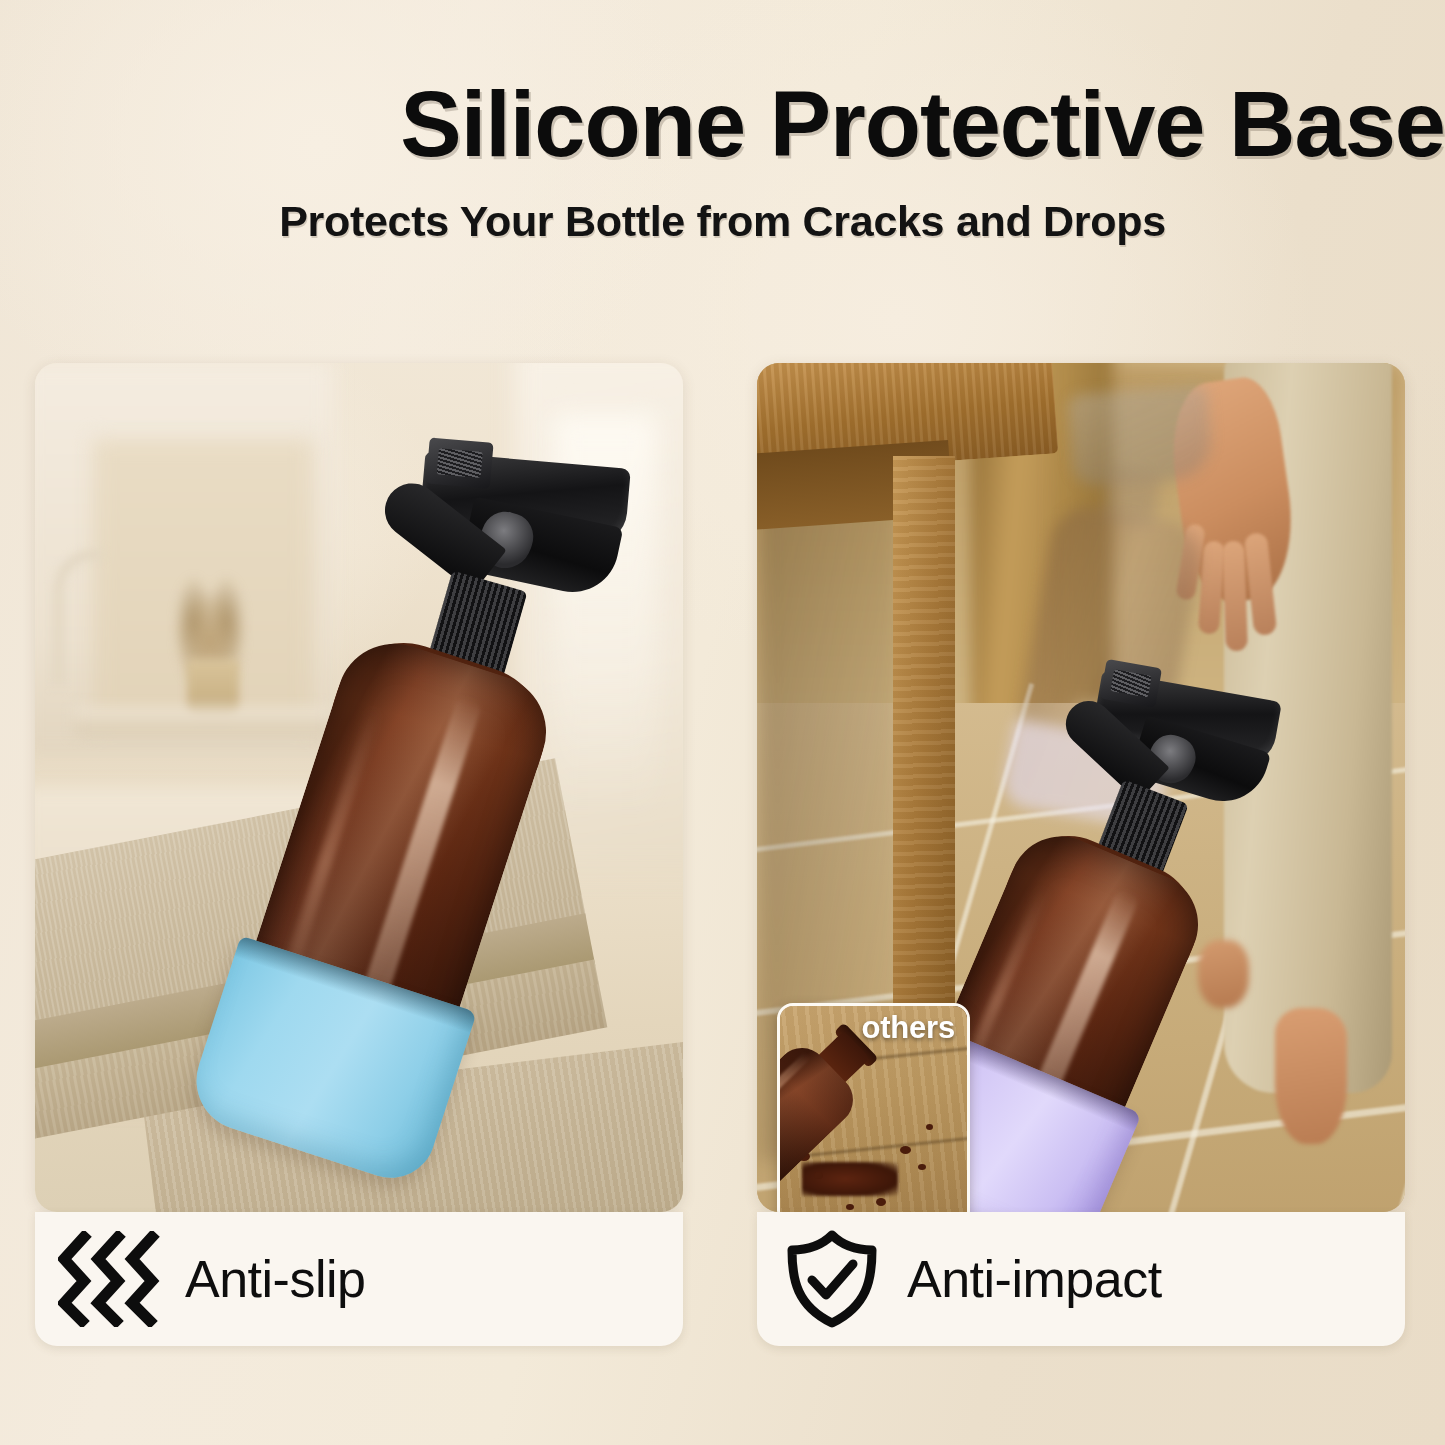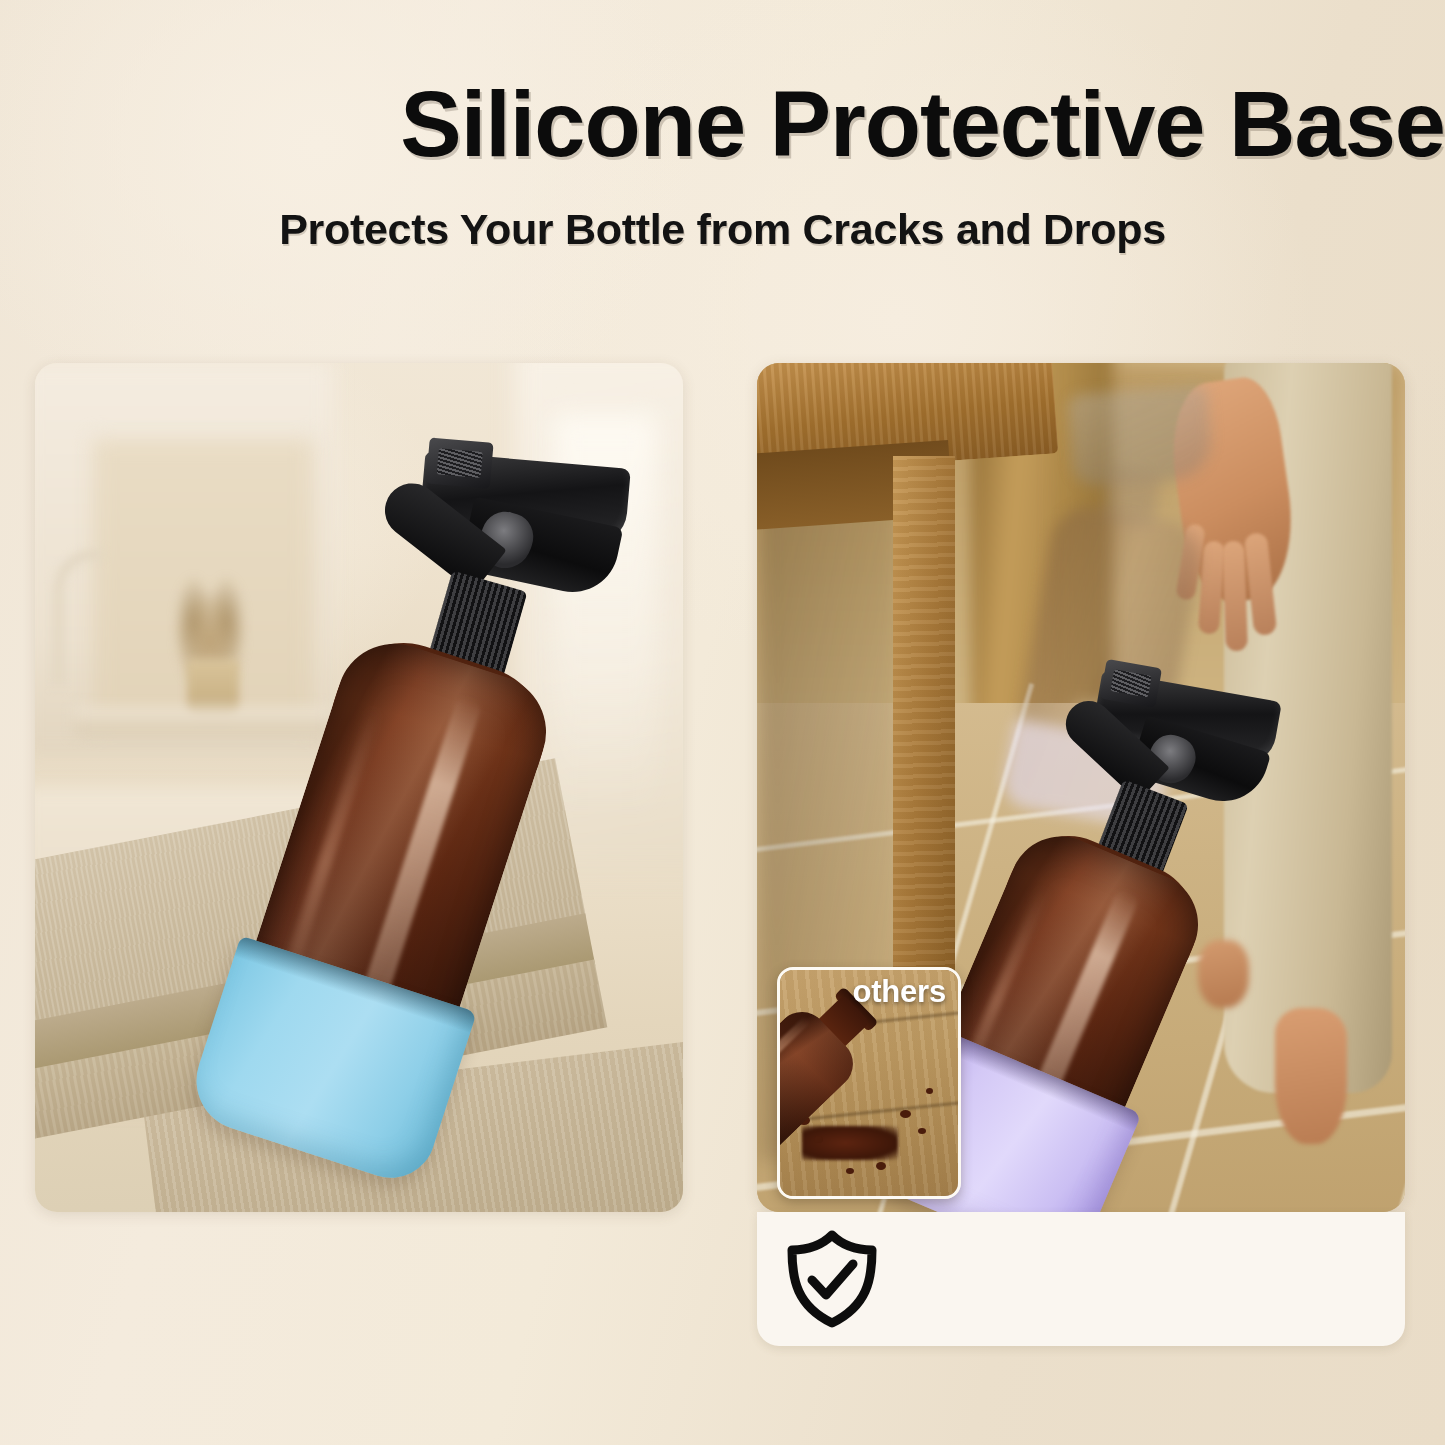--- a/index.html
+++ b/index.html
@@ -17,21 +17,21 @@
       linear-gradient(105deg,#f0e6d6 0%,#f4ebdd 26%,#f3ead9 48%,#ebdfcb 74%,#e9dcc7 100%);
   }
   
   .title{
     position:absolute;left:0;right:0;top:78px;text-align:right;
     font-size:92px;line-height:1.0;font-weight:700;color:#0c0c0c;
     letter-spacing:-1px;
     text-shadow:2px 3px 0 rgba(60,45,30,.22);
   }
   .subtitle{
-    position:absolute;left:0;right:0;top:208px;text-align:center;
+    position:absolute;left:0;right:0;top:200px;text-align:center;
     font-size:43px;line-height:1.0;font-weight:700;color:#131313;
     letter-spacing:-0.3px;
     text-shadow:1px 2px 0 rgba(60,45,30,.18);
   }
   
   .panel{
     position:absolute;top:363px;width:648px;height:849px;
     border-radius:22px;overflow:hidden;
     box-shadow:0 3px 14px rgba(90,70,45,.13);
   }
@@ -351,23 +351,24 @@
     box-shadow:inset -10px -10px 24px rgba(90,70,150,.22), 0 10px 16px rgba(80,60,40,.22);
   }
   .silicone-purple:after{
     content:"";position:absolute;left:0;top:0;width:100%;height:20px;
     background:linear-gradient(180deg,rgba(40,28,70,.45),rgba(40,28,70,0));
     border-radius:8px 10px 0 0;
   }
 
   
   .inset{
-    position:absolute;left:20px;top:604px;width:178px;height:226px;
+    position:absolute;left:20px;top:640px;width:178px;height:226px;
     border:3px solid #fdfaf4;border-radius:16px;overflow:hidden;
     box-shadow:0 4px 12px rgba(50,35,15,.3);
+    padding-left:9px;
   }
   .inset-bg{
     position:absolute;inset:0;
     background:
       repeating-linear-gradient(84deg, rgba(255,255,255,.07) 0 4px, rgba(120,88,48,.09) 4px 12px),
       linear-gradient(172deg,#c9a670 0%,#bd9a62 40%,#b08c55 72%,#a37f4b 100%);
   }
   .inset-seam{
     position:absolute;left:-10%;width:130%;height:3px;
     background:rgba(90,66,34,.5);filter:blur(1px);transform:rotate(-6deg);
@@ -548,23 +549,36 @@
           <div class="bb-neck"></div>
           <div class="bb-body"></div>
           <div class="bb-hl"></div>
 
         </div>
         <div class="inset-label">others</div>
       </div>
     </div>
   </div>
 
+  <div class="strip left">
+    <div class="ico">
+      <svg width="104" height="96" viewBox="0 0 104 96" aria-hidden="true">
+        <g fill="none" stroke="#0d0d0d" stroke-width="11" stroke-linecap="square" stroke-linejoin="miter">
+          <polyline points="26,6 6,28 26,50 6,72 24,90"></polyline>
+          <polyline points="60,6 40,28 60,50 40,72 58,90"></polyline>
+          <polyline points="94,6 74,28 94,50 74,72 92,90"></polyline>
+        </g>
+      </svg>
+    </div>
+    <div class="ltxt">Anti-slip</div>
+  </div>
 
   <div class="strip right">
     <div class="ico">
       <svg width="98" height="102" viewBox="0 0 98 102" aria-hidden="true">
         <path d="M49 7 C36 20 19 22 9 22 C9 52 14 78 49 95 C84 78 89 52 89 22 C79 22 62 20 49 7 Z" fill="none" stroke="#0d0d0d" stroke-width="9" stroke-linejoin="round"></path>
         <polyline points="29,52 43,67 70,36" fill="none" stroke="#0d0d0d" stroke-width="9" stroke-linecap="round" stroke-linejoin="round"></polyline>
       </svg>
     </div>
+    <div class="ltxt">Anti-impact</div>
   </div>
 
 </div>
 
 </body></html>

